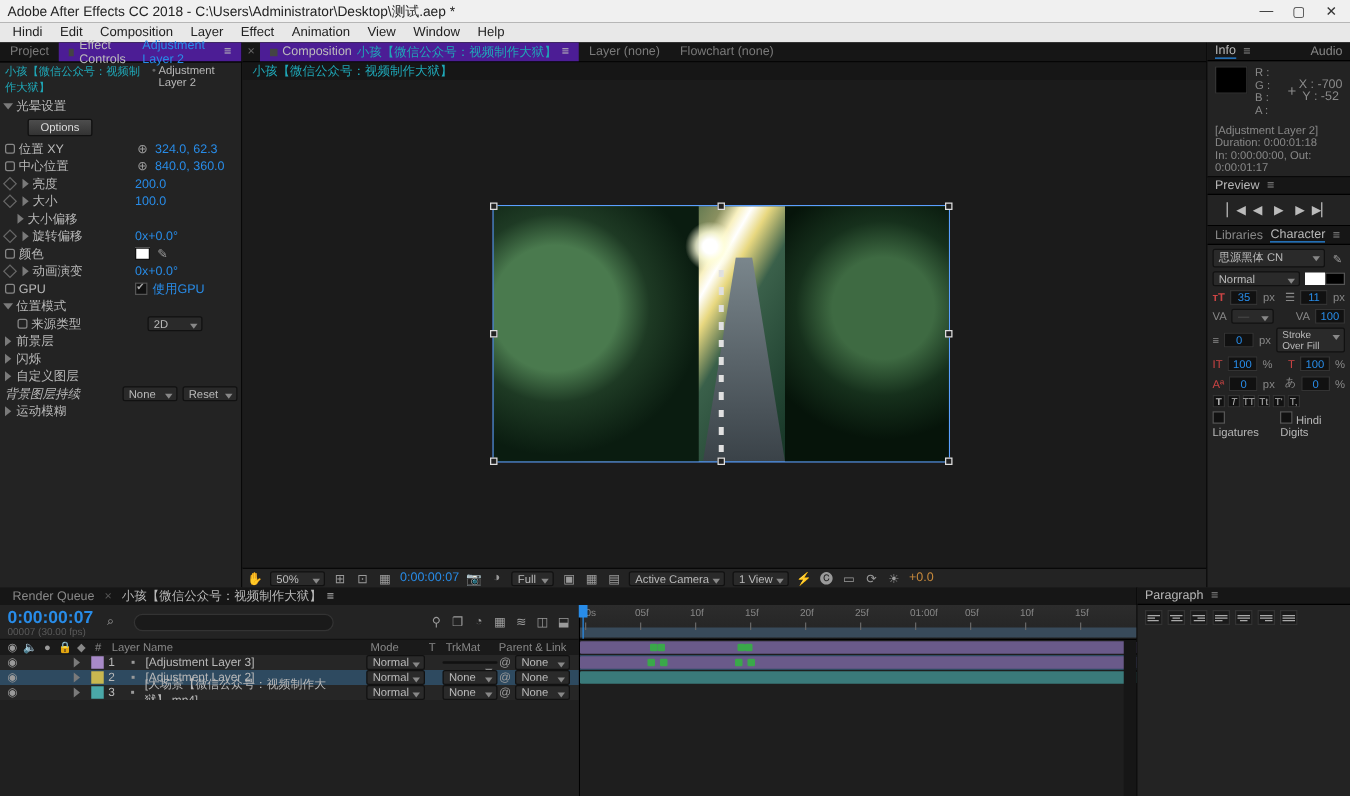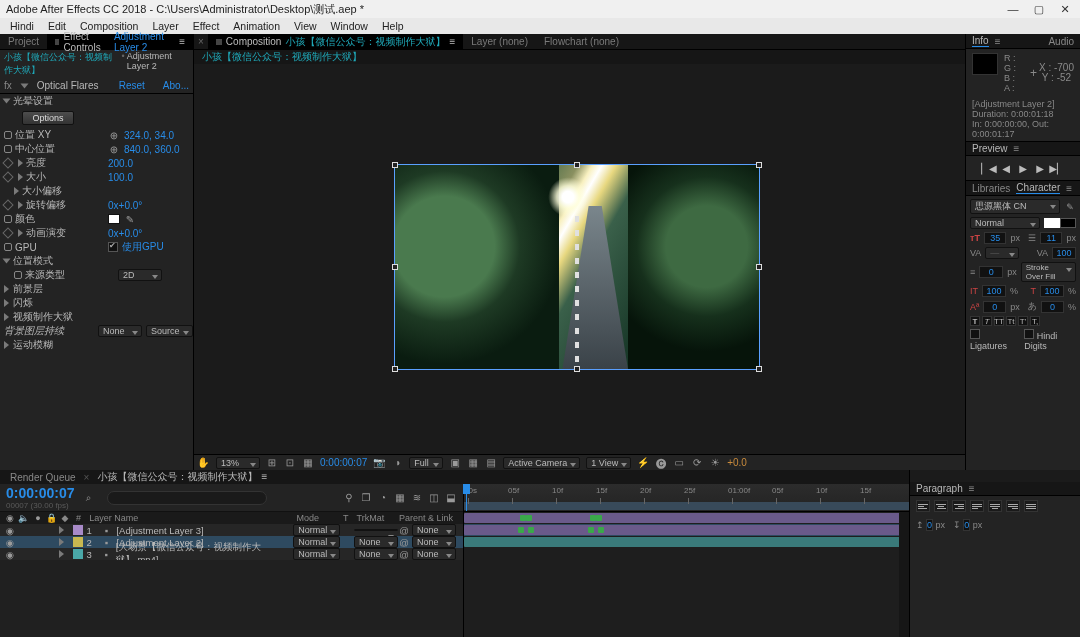--- a/index.html
+++ b/index.html
@@ -7,21 +7,21 @@
   
   .titlebar { height:18px; background:#f0f0f0; color:#222; display:flex; align-items:center; justify-content:space-between; padding:0 2px 0 6px; font-size:11px; }
   .titlebar .wbtns { display:flex; gap:0; }
   .titlebar .wbtn { width:26px; height:18px; display:flex; align-items:center; justify-content:center; color:#333; }
   
   .menubar { height:16px; background:#e8e8e8; color:#222; display:flex; align-items:center; padding-left:4px; gap:2px; font-size:10.5px; }
   .menubar span { padding:1px 6px; }
   
   .tabstrip { height:16px; background:#161616; display:flex; align-items:center; font-size:10px; color:#7a7a7a; border-bottom:1px solid #000; }
   .tabstrip .tab { padding:1px 8px; height:100%; display:flex; align-items:center; gap:4px; }
-  .tabstrip .tab.active { background:#000000; color:#bcbcbc;justify-content:center; }
+  .tabstrip .tab.active { background:#4c1d95; color:#bcbcbc;justify-content:center; }
   .tabstrip .sq { width:6px; height:6px; background:#444; display:inline-block;}
   .linklabel { color:#288ce8; }
   .cyan { color:#1fa8b8; }
   .orange { color:#c88a3c; }
   
   .app { display:flex; flex-direction:column; height:calc(100% - 34px); }
   .row1 { display:flex; height:436px; }
   
   .panelL { width:194px; background:#232323; display:flex; flex-direction:column; border-right:1px solid #000;}
   .panelHeader { display:flex; align-items:center; padding:2px 4px; font-size:10px; gap:10px; border-bottom:1px solid #000;}
@@ -102,21 +102,21 @@
   .ruler .lbl { position:absolute; top:2px; font-size:8px; color:#888;}
   .workbar { position:absolute; top:18px; left:0; right:0; height:8px; background:#384a5a;}
   .playhead { position:absolute; top:0; bottom:0; width:1px; background:#288ce8; left:2px;}
   .playhead:before { content:""; position:absolute; top:0; left:-3px; width:7px; height:10px; background:#288ce8;}
   .trackBody { position:relative;}
   .trackRow { height:12px; position:relative;}
   .bar { position:absolute; top:1px; height:10px; border-radius:1px;}
   .barPurple { background:#6a5a8a;}
   .barTeal { background:#3a7a7a;}
   .kfDot { position:absolute; top:3px; width:6px; height:6px; background:#3aa84a; border-radius:1px;}
-  .paraPanel { width:170px; background:#232323;margin-top:12px; }
+  .paraPanel { width:170px; background:#232323; }
   .paraRow { display:flex; gap:4px; padding:4px 6px;}
   .alignBtn { width:14px; height:12px; border:1px solid #333; background:#1a1a1a; display:flex; flex-direction:column; justify-content:center; gap:1px; padding:1px;}
   .alignBtn i { height:1px; background:#aaa; display:block;}
   .gray { color:#888;}
   .sep { height:1px; background:#000; width:100%;}
   .flex1 { flex:1;}
 </style>
 </head>
 <body>
 
@@ -155,41 +155,34 @@
           <span>Effect Controls</span>
           <span class="linklabel">Adjustment Layer 2</span>
           <span style="margin-left:auto;">≡</span>
         </div>
       </div>
       <div style="padding:1px 4px;font-size:9px;display:flex;gap:2px;">
         <span class="cyan">小孩【微信公众号：视频制作大狱】</span>
         <span style="color:#666;">•</span>
         <span>Adjustment Layer 2</span>
       </div>
-      <div class="panelHeader">
-        <span style="color:#888;">fx</span>
-        <span class="tri open"></span>
-        <span class="hlabel">Optical Flares</span>
-        <span class="reset linklabel">Reset</span>
-        <span class="linklabel" style="margin-left:8px;">Abo...</span>
-      </div>
       <div class="fx-row">
           <span class="tri open"></span>
           <span>光晕设置</span>
         </div>
       <div class="optbtn">Options</div>
 
       <div class="fx-row">
           <span class="fx-name">
             <span class="stop"></span>
             <span>位置 XY</span>
           </span>
           <span class="fx-val">
             <span class="ico">⊕</span>
-            <span class="linklabel">324.0, 34.0</span>
+            <span class="linklabel">324.0, 62.3</span>
           </span>
         </div>
       <div class="fx-row">
           <span class="fx-name">
             <span class="stop"></span>
             <span>中心位置</span>
           </span>
           <span class="fx-val">
             <span class="ico">⊕</span>
             <span class="linklabel">840.0, 360.0</span>
@@ -270,29 +263,29 @@
       <div class="fx-row">
           <span class="tri"></span>
           <span>前景层</span>
         </div>
       <div class="fx-row">
           <span class="tri"></span>
           <span>闪烁</span>
         </div>
       <div class="fx-row">
           <span class="tri"></span>
-          <span>视频制作大狱</span>
+          <span>自定义图层</span>
         </div>
       <div class="fx-row">
           <span class="fx-name" style="flex:0 0 90px;font-style:italic;">
             <span>背景图层持续</span>
           </span>
           <span class="fx-val">
             <span class="dropdown">None</span>
-            <span class="dropdown">Source</span>
+            <span class="dropdown">Reset</span>
           </span>
         </div>
       <div class="fx-row">
           <span class="tri"></span>
           <span>运动模糊</span>
         </div>
     </div>
 
     <div class="panelC">
       <div class="tabstrip compTabRow">
@@ -321,21 +314,21 @@
             <div style="left:-3px;top:50%;margin-top:-3px;"></div>
               <div style="right:-3px;top:50%;margin-top:-3px;"></div>
             <div style="left:-3px;bottom:-3px;"></div>
               <div style="left:50%;bottom:-3px;margin-left:-3px;"></div>
               <div style="right:-3px;bottom:-3px;"></div>
           </div>
         </div>
       </div>
       <div class="viewerBtm">
         <span class="ico">✋</span>
-        <span class="dropdown">13%</span>
+        <span class="dropdown">50%</span>
         <span class="ico">⊞</span>
         <span class="ico">⊡</span>
         <span class="ico">▦</span>
         <span class="linklabel">0:00:00:07</span>
         <span class="ico">📷</span>
         <span class="ico">◑</span>
         <span class="dropdown" style="min-width:34px;">Full</span>
         <span class="ico">▣</span>
         <span class="ico">▦</span>
         <span class="ico">▤</span>
@@ -681,19 +674,15 @@
             <i></i>
             <i></i>
             <i style="width:60%;margin-left:auto"></i>
           </div>
         <div class="alignBtn">
             <i></i>
             <i></i>
             <i></i>
           </div>
       </div>
-      <div class="paraRow" style="font-size:9px;gap:8px;">
-        <span><span class="gray">↥</span> <span class="miniInput">0</span> <span class="gray">px</span></span>
-        <span><span class="gray">↧</span> <span class="miniInput">0</span> <span class="gray">px</span></span>
-      </div>
     </div>
   </div>
 </div>
 
 </body></html>

